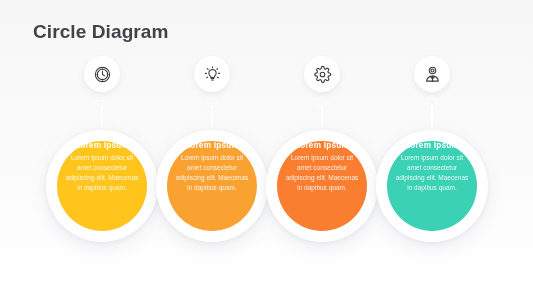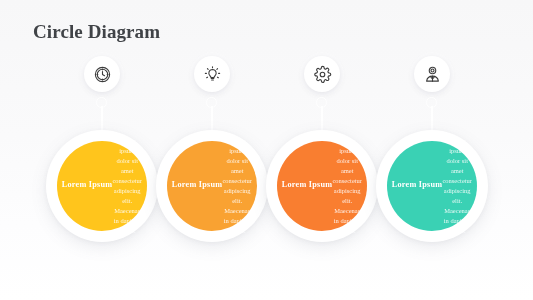--- a/index.html
+++ b/index.html
@@ -15,21 +15,20 @@
     position: relative;
   }
 
   
   #slide {
     position: absolute;
     inset: 0;
     background:
       linear-gradient(180deg, #f7f7f8 0%, #fafafb 45%, #fdfdfe 75%, #ffffff 100%);
     overflow: hidden;
-    font-family: Liberation Serif, serif;
   }
 
   #page-title {
     position: absolute;
     left: 33px;
     top: 21px;
     font-size: 19px;
     font-weight: bold;
     color: #404347;
     letter-spacing: 0.1px;
@@ -104,23 +103,23 @@
   }
 
   .disc {
     position: absolute;
     left: 11px;
     top: 11px;
     width: 90px;
     height: 90px;
     border-radius: 50%;
     display: flex;
-    flex-direction: row;
+    flex-direction: column;
     align-items: center;
-    justify-content: flex-end;
+    justify-content: flex-start;
     box-sizing: border-box;
     padding: 0 5px;
     opacity: 0.94;
   }
 
   .disc-title {
     font-size: 8.2px;
     font-weight: bold;
     color: #ffffff;
     letter-spacing: 0.25px;

